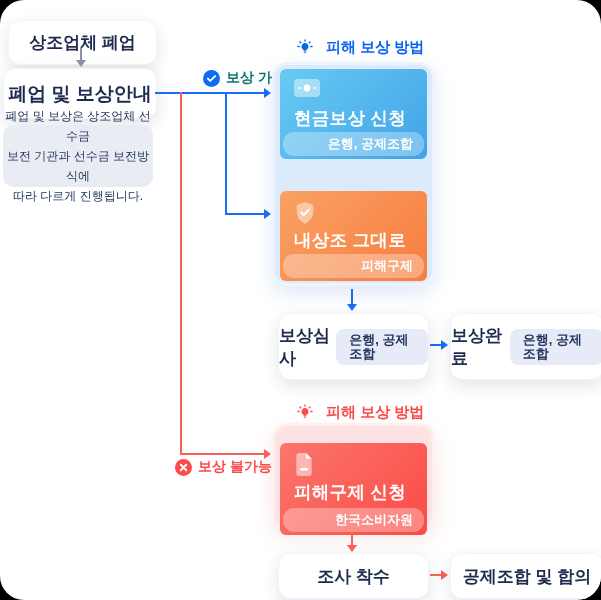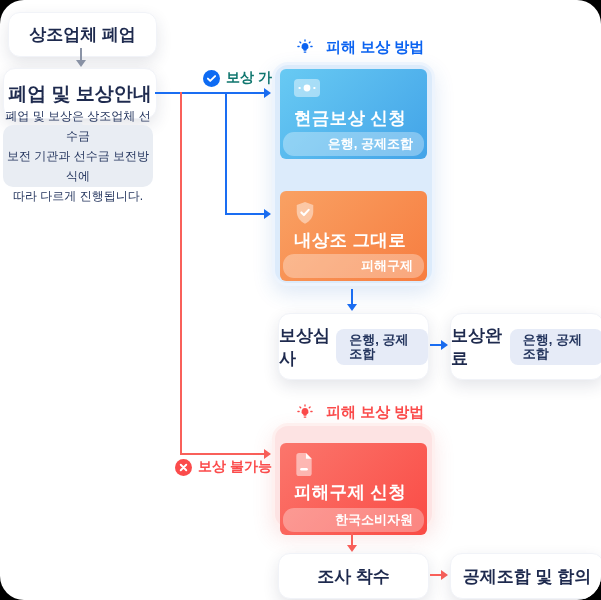--- a/index.html
+++ b/index.html
@@ -78,21 +78,21 @@
   .ah-right.red{border-left:7px solid #F9605A;}
   .ah-down.blue{border-top:7px solid #1A6DF2;}
   .ah-down.red{border-top:7px solid #F9605A;}
   .ah-down.gray{border-top:7px solid #8A93A6;}
 </style>
 </head>
 <body>
 
 <div class="canvas">
 
-  <div class="node" style="left:8px;top:12px;width:147px;height:43px;">
+  <div class="node" style="left:8px;top:20px;width:147px;height:43px;">
     <span class="node-title">상조업체 폐업</span>
   </div>
 
   <div class="line gray" style="left:80px;top:48px;width:2px;height:13px;"></div>
   <div class="ah-down gray" style="left:76px;top:60px;"></div>
 
   <div class="node" style="left:3px;top:68px;width:152px;height:49px;">
     <span class="node-title" style="font-size:19px;">폐업 및 보상안내</span>
   </div>
 

